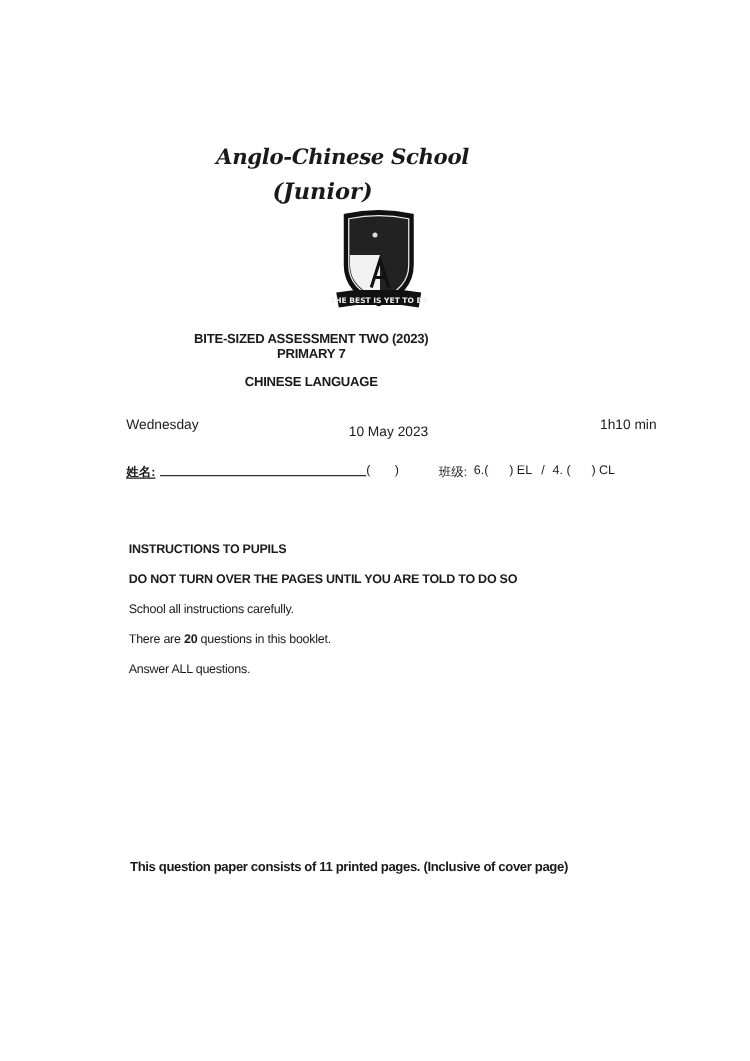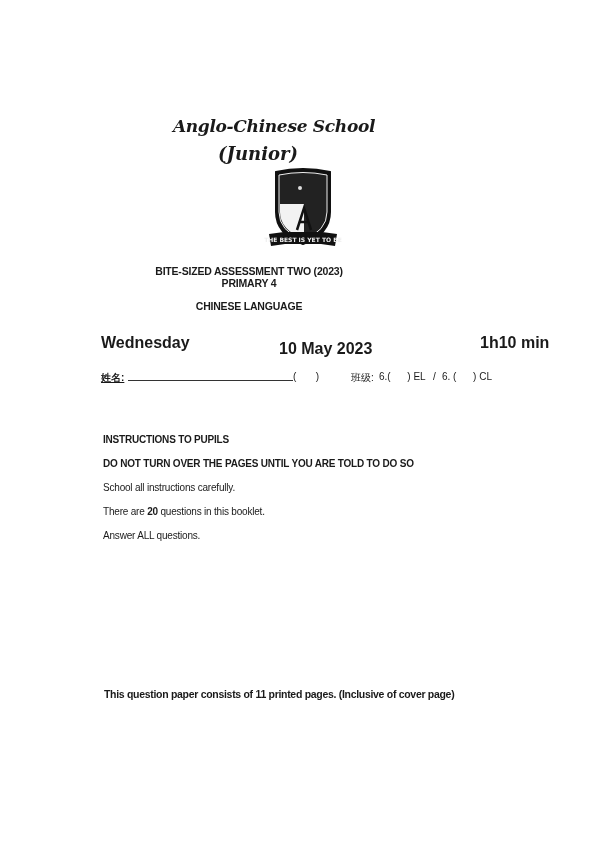--- a/index.html
+++ b/index.html
@@ -12,21 +12,21 @@
     left: 0; width: 548px; top: 116px; text-align: center;
     font-family: "DejaVu Serif", serif; font-weight: bold; font-size: 17px; letter-spacing: -0.3px;
     font-style: italic;
   }
   .school-sub {
     left: 0; width: 516px; top: 143px; text-align: center;
     font-family: "DejaVu Serif", serif; font-weight: bold; font-size: 18px; font-style: italic;
   }
   .crest { left: 264px; top: 168px; width: 78px; height: 86px; }
   .center-line { left: 0; width: 498px; text-align: center; font-weight: bold; font-size: 10.5px; letter-spacing: -0.2px; }
-  .row { font-weight: bold; font-size: 16px; }
+  .row { font-weight: normal; font-size: 11px; }
   .small { font-size: 10px; }
   .instr { left: 103px; font-size: 10px; letter-spacing: -0.2px; }
   .bold { font-weight: bold; }
   .footer { left: 104px; top: 688px; font-weight: bold; font-size: 10.5px; letter-spacing: -0.3px; }
 </style>
 </head>
 <body>
 
 <div class="abs school-name">Anglo-Chinese School</div>
 <div class="abs school-sub">(Junior)</div>
@@ -37,34 +37,34 @@
     <path d="M15 7 Q39 2 63 7 L63 44 Q63 63 39 72 Q15 63 15 44 Z" fill="#222" stroke="#eee" stroke-width="1"></path>
     <path d="M16 36 L40 36 L40 71 Q16 62 16 44 Z" fill="#f2f2f2"></path>
     <path d="M33 62 L40 40 L47 62 M36 54 L44 54" stroke="#111" stroke-width="2.5" fill="none"></path>
     <circle cx="36" cy="20" r="2" fill="#ddd"></circle>
     <path d="M5 66 L20 64 L58 64 L73 66 L71 78 L57 76 L21 76 L7 78 Z" fill="#111"></path>
     <text x="39" y="74" font-size="6" fill="#eee" text-anchor="middle" font-family="DejaVu Sans, sans-serif" font-weight="bold">THE BEST IS YET TO BE</text>
   </svg>
 </div>
 
 <div class="abs center-line" style="top:265px;">BITE-SIZED ASSESSMENT TWO (2023)</div>
-<div class="abs center-line" style="top:277px;">PRIMARY 4</div>
+<div class="abs center-line" style="top:277px;">PRIMARY 7</div>
 <div class="abs center-line" style="top:300px;">CHINESE LANGUAGE</div>
 
 <div class="abs row" style="left:101px; top:334px;">Wednesday</div>
 <div class="abs row" style="left:279px; top:340px;">10 May 2023</div>
 <div class="abs row" style="left:480px; top:334px;">1h10 min</div>
 
 <div class="abs small" style="left:101px; top:371px; font-weight:bold;text-decoration:underline;">姓名:</div>
 <div class="abs" style="left:128px; top:369px; width:165px; height:11px; border-bottom:1px solid #333;"></div>
 <div class="abs small" style="left:293px; top:371px; white-space:pre;">(       )</div>
 <div class="abs small" style="left:351px; top:371px;">班级:</div>
 <div class="abs small" style="left:379px; top:371px; white-space:pre;">6.(      ) EL</div>
 <div class="abs small" style="left:433px; top:371px;">/</div>
-<div class="abs small" style="left:442px; top:371px; white-space:pre;">6. (      ) CL</div>
+<div class="abs small" style="left:442px; top:371px; white-space:pre;">4. (      ) CL</div>
 
 <div class="abs instr bold" style="top:434px;">INSTRUCTIONS TO PUPILS</div>
 <div class="abs instr bold" style="top:458px;">DO NOT TURN OVER THE PAGES UNTIL YOU ARE TOLD TO DO SO</div>
 <div class="abs instr" style="top:482px;">School all instructions carefully.</div>
 <div class="abs instr" style="top:506px;"><span>There are </span><span class="bold">20</span><span> questions in this booklet.</span></div>
 <div class="abs instr" style="top:530px;">Answer ALL questions.</div>
 
 <div class="abs footer">This question paper consists of 11 printed pages. (Inclusive of cover page)</div>
 
 </body></html>

